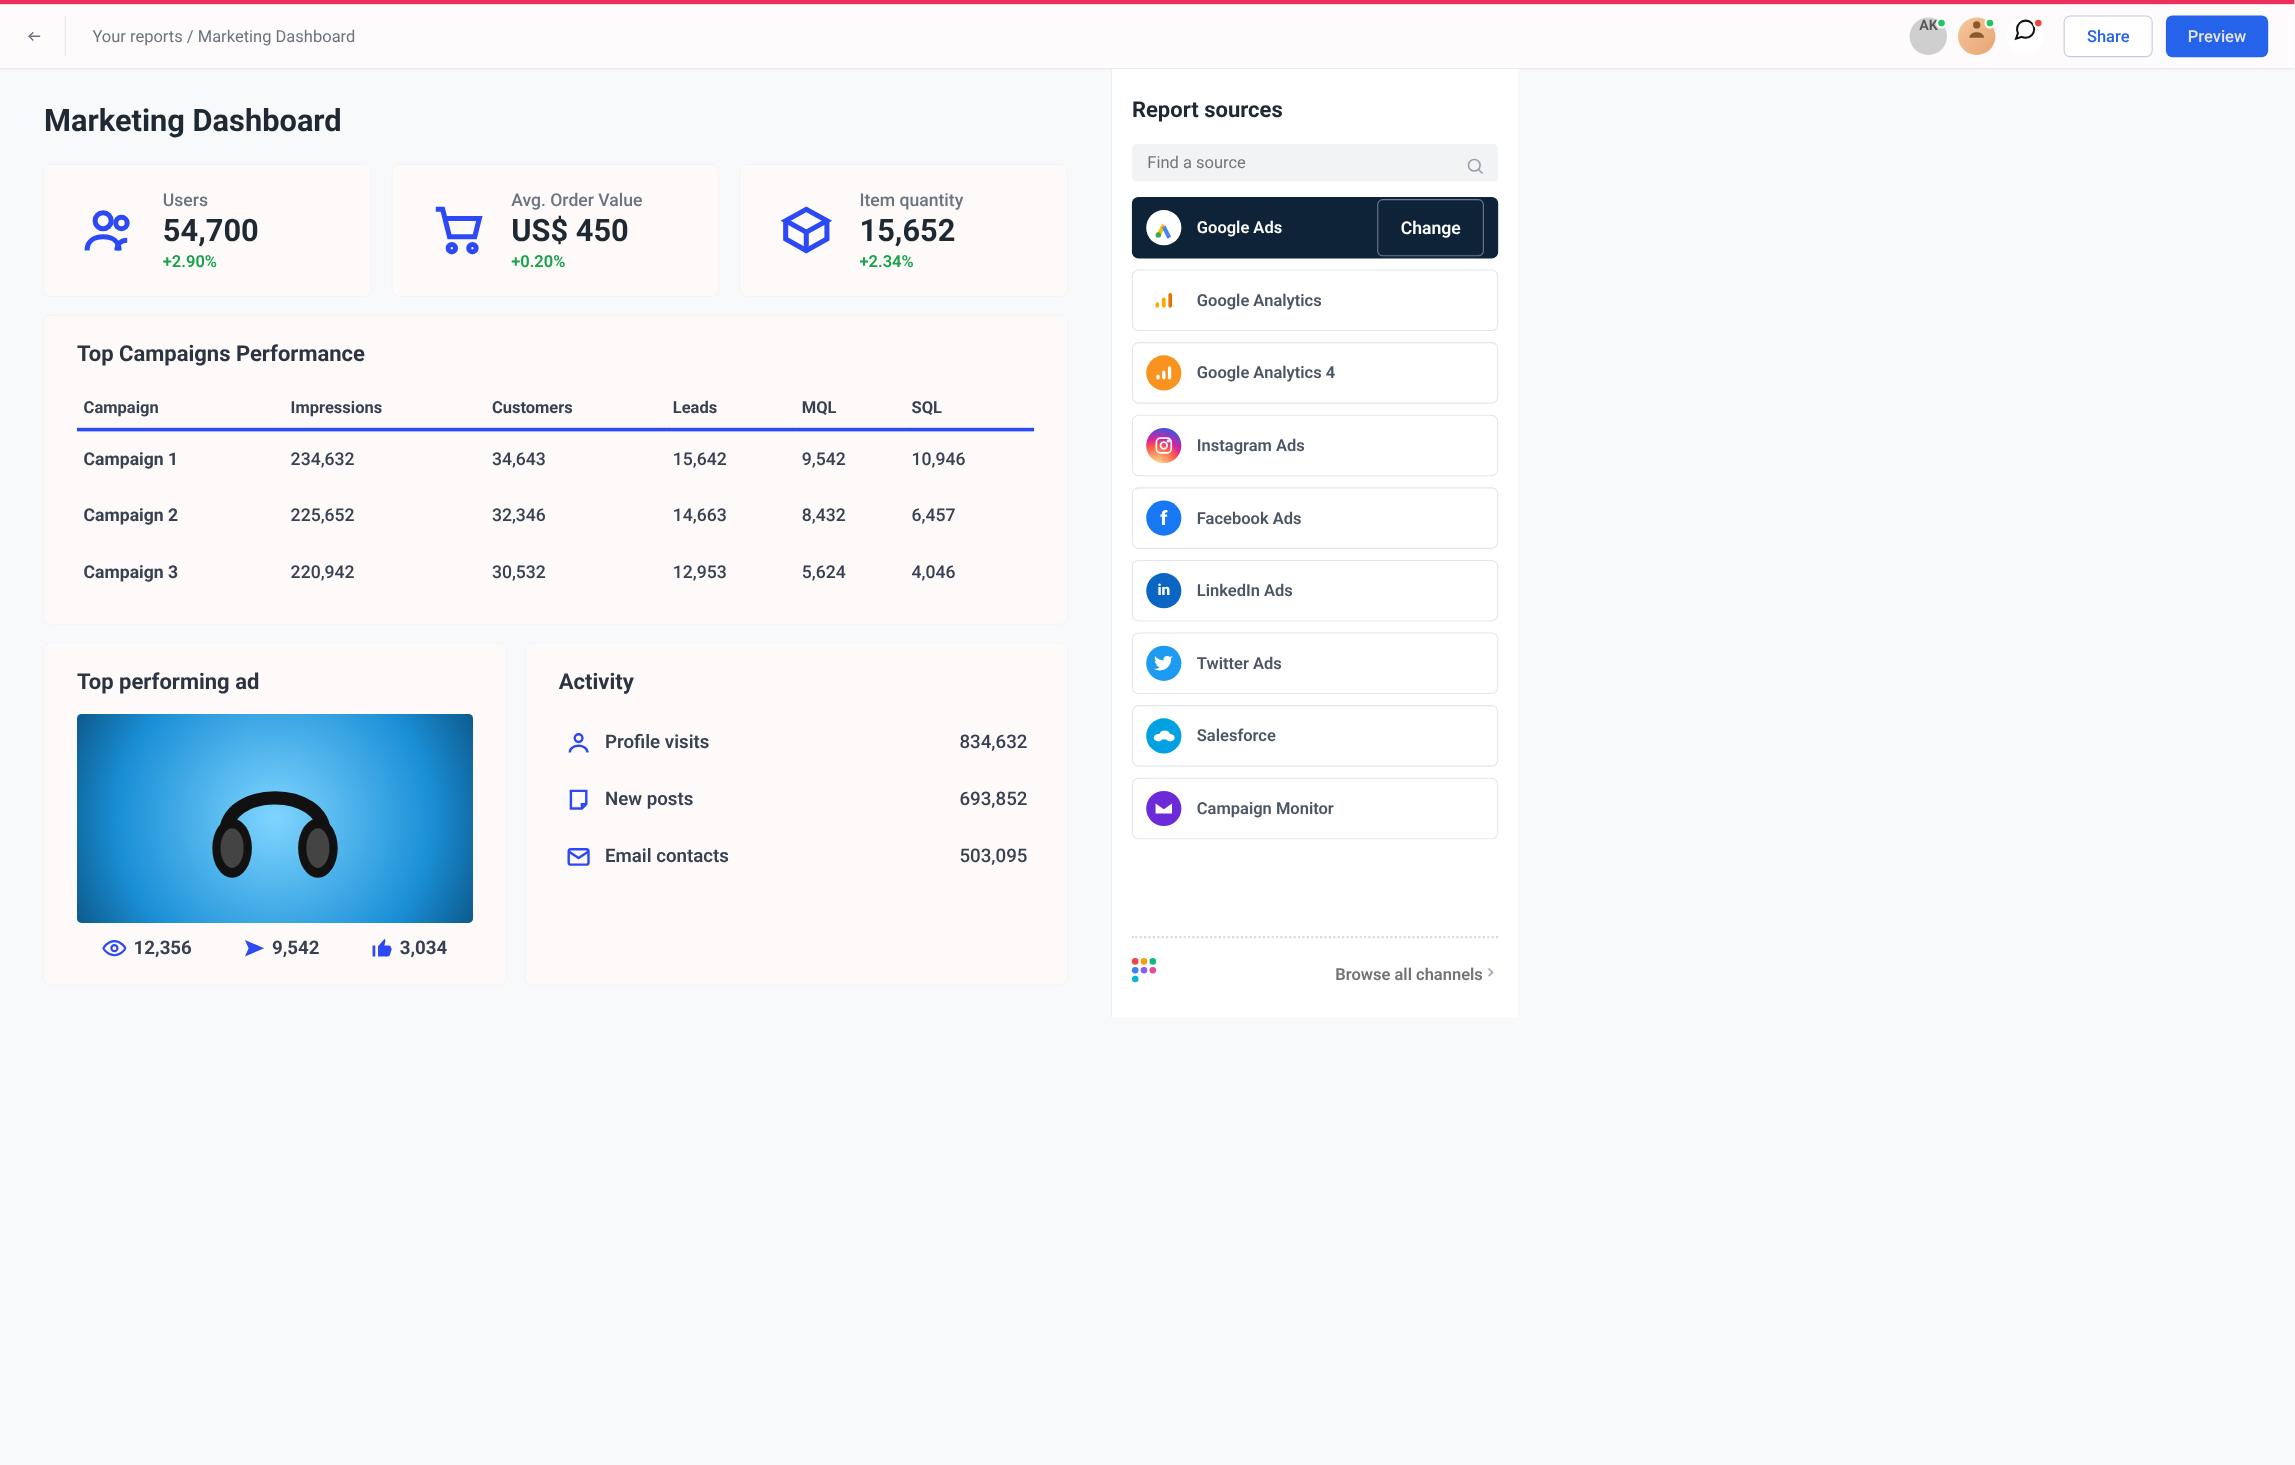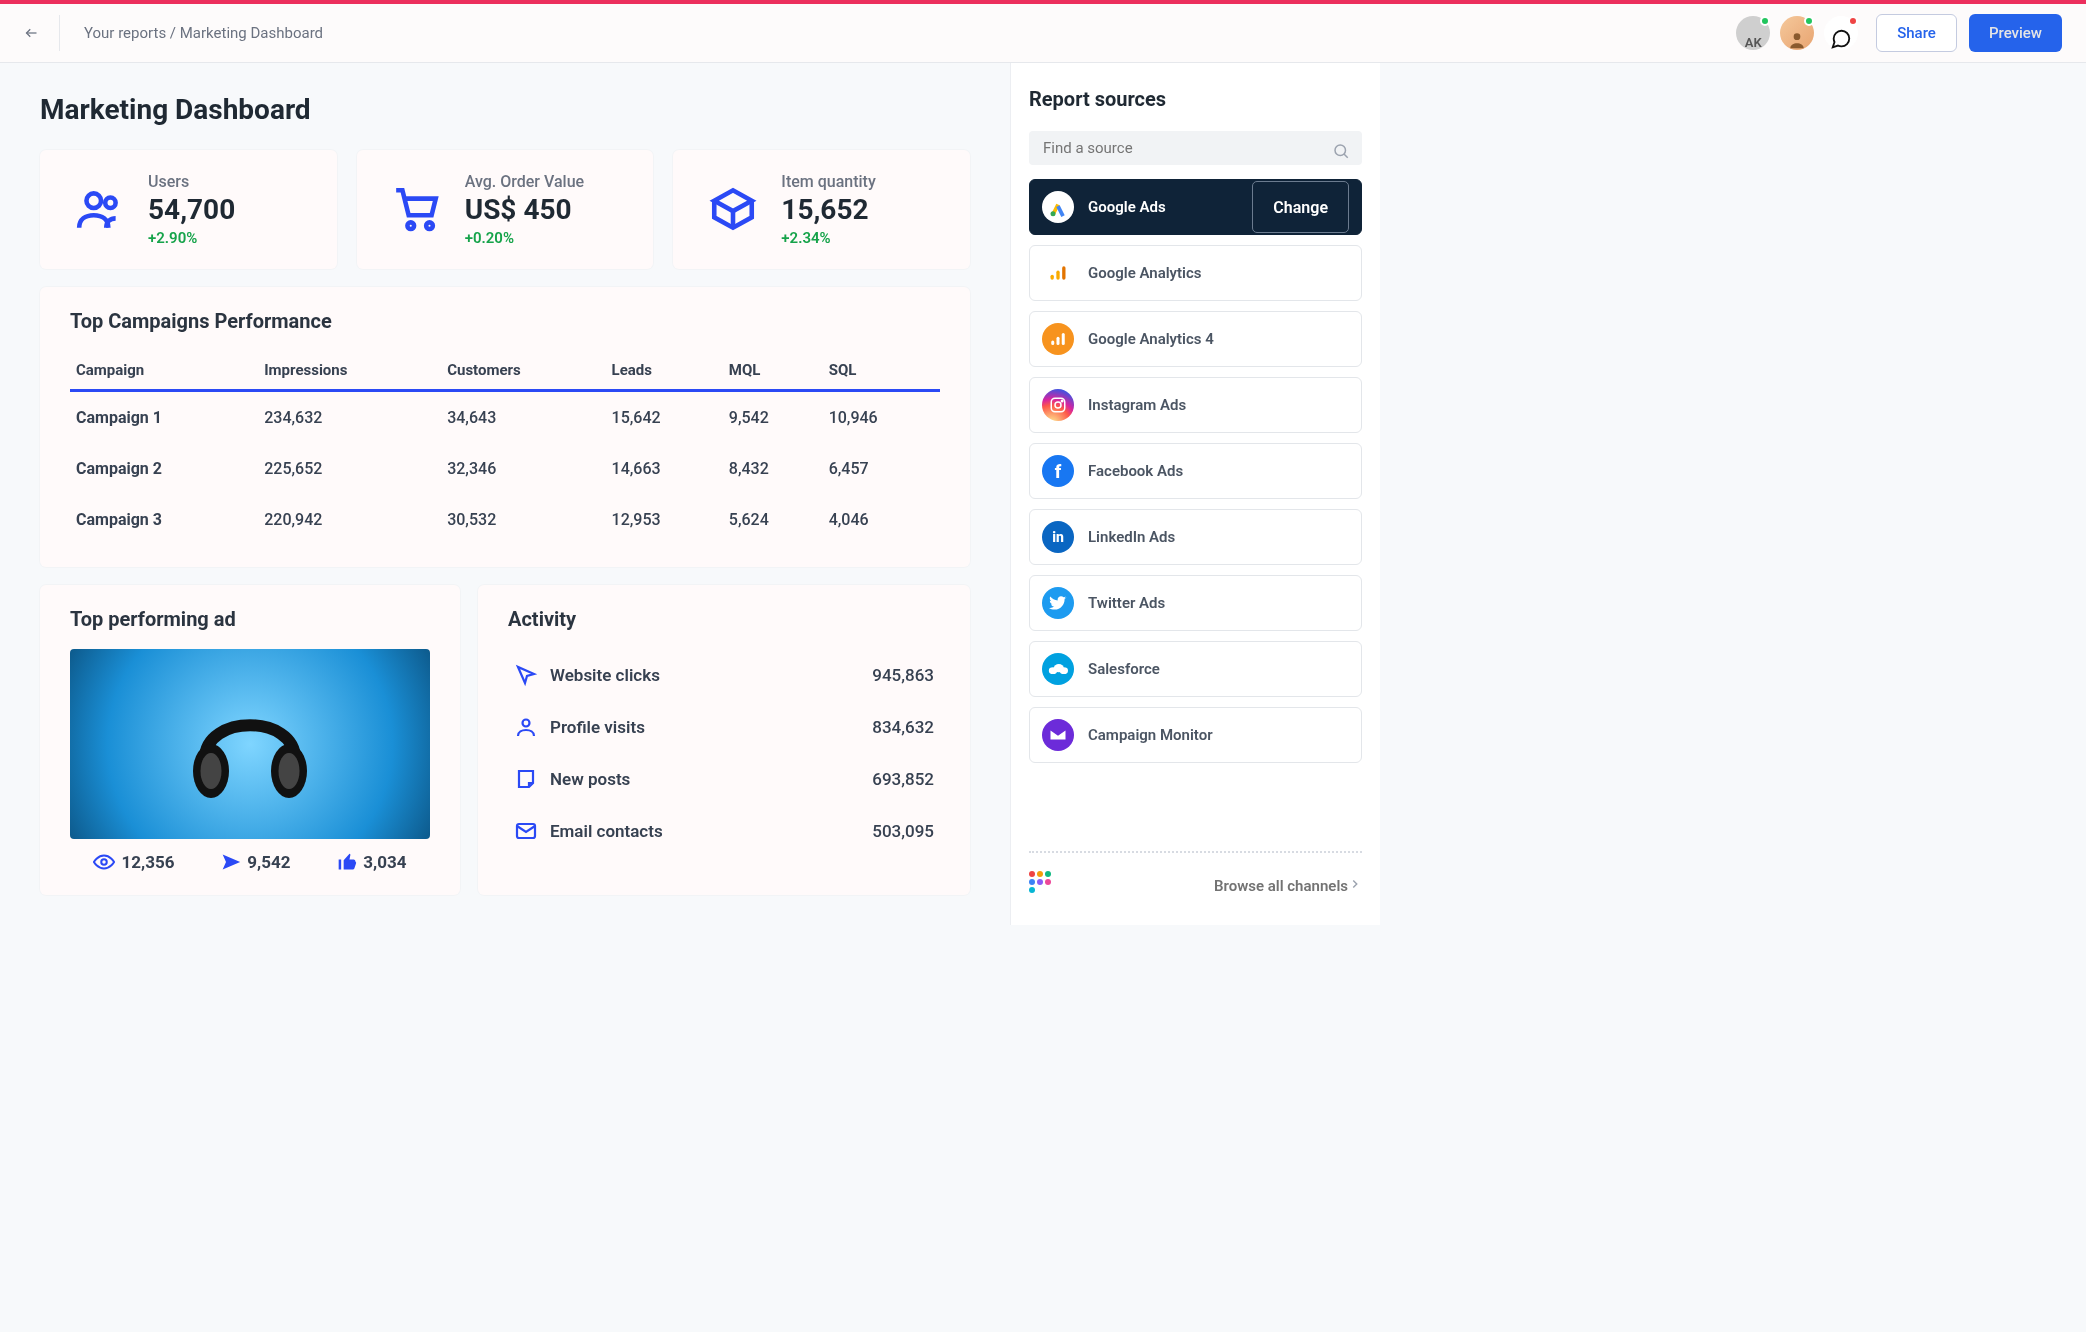--- a/index.html
+++ b/index.html
@@ -3,21 +3,21 @@
 <meta charset="utf-8">
 <style>
   * { box-sizing: border-box; margin: 0; padding: 0; font-family: -apple-system, BlinkMacSystemFont, "Segoe UI", Roboto, Helvetica, Arial, sans-serif; }
   body { background: #f7f9fb; color: #1f2937; }
   .accent-bar { height: 4px; background: #ec2f5d; width: 100%; }
   .topbar { display: flex; align-items: center; padding: 10px 24px; border-bottom: 1px solid #e6e8ec; background: #fdfbfb; }
   .back-btn { width: 36px; height: 36px; display: flex; align-items: center; justify-content: center; color: #6b7280; border-right: 1px solid #e6e8ec; margin-right: 24px; padding-right: 20px; cursor: pointer; }
   .crumb { color: #6b7280; font-size: 15px; }
   .topbar-spacer { flex: 1; }
   .avatar-group { display: flex; align-items: center; gap: 10px; margin-right: 18px; }
-  .avatar { width: 34px; height: 34px; border-radius: 50%; position: relative; display:flex; align-items:flex-end; justify-content:center; font-size:13px; font-weight:600; color:#555; }
+  .avatar { width: 34px; height: 34px; border-radius: 50%; position: relative; display:flex; align-items:flex-start; justify-content:center; font-size:13px; font-weight:600; color:#555; }
   .avatar .dot { position:absolute; top:0; right:0; width:10px; height:10px; border-radius:50%; background:#22c55e; border:2px solid #fff; }
   .avatar.ak { background:#cfcfcf; }
   .avatar.photo { background: linear-gradient(135deg,#f5c89b,#e8a471); }
   .avatar.chat { background:#fff;  }
   .avatar.chat .dot { background:#ef4444; }
   .btn { height: 38px; padding: 0 20px; border-radius: 6px; font-size: 15px; font-weight: 500; cursor: pointer; display:inline-flex; align-items:center; justify-content:center; }
   .btn-outline { background:#fff; color:#2563eb; border:1px solid #c4cbe0; margin-right:12px; }
   .btn-primary { background:#2563eb; color:#e5e5e5; border:none; }
 
   .layout { display:flex; }
@@ -247,29 +247,20 @@
             <span>3,034</span>
           </div>
         </div>
       </div>
 
       <div class="card panel-activity">
         <div class="section-title">Activity</div>
         <div class="activity-row">
           <div class="ic">
               <svg width="24" height="24" viewBox="0 0 24 24" fill="none" stroke="currentColor" stroke-width="2.2">
-                <path d="M4 4l7 16 2-7 7-2L4 4z"></path>
-              </svg>
-            </div>
-          <div class="lbl">Website clicks</div>
-          <div class="val">945,863</div>
-        </div>
-        <div class="activity-row">
-          <div class="ic">
-              <svg width="24" height="24" viewBox="0 0 24 24" fill="none" stroke="currentColor" stroke-width="2.2">
                 <circle cx="12" cy="8" r="3.5"></circle>
                 <path d="M4 21c0-4 4-6 8-6s8 2 8 6"></path>
               </svg>
             </div>
           <div class="lbl">Profile visits</div>
           <div class="val">834,632</div>
         </div>
         <div class="activity-row">
           <div class="ic">
               <svg width="24" height="24" viewBox="0 0 24 24" fill="none" stroke="currentColor" stroke-width="2.2">

